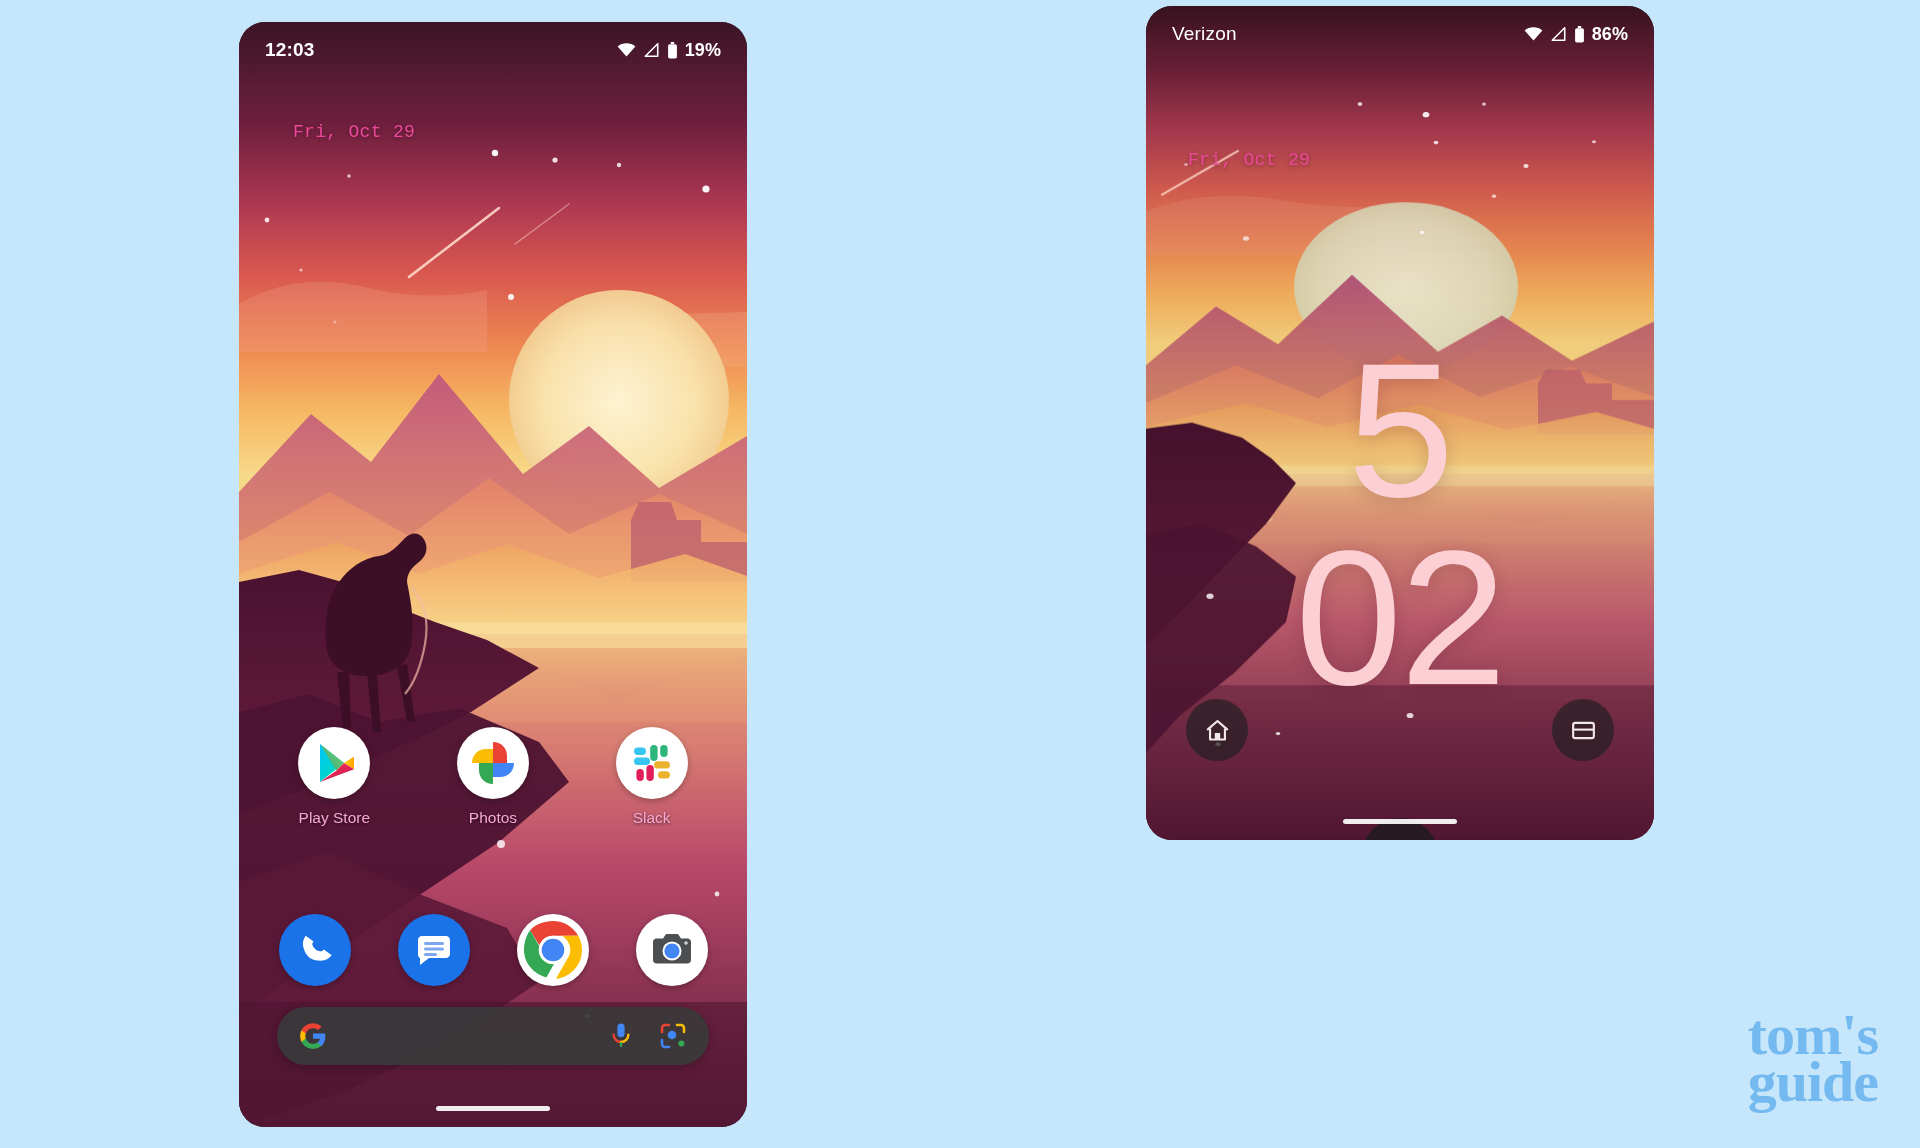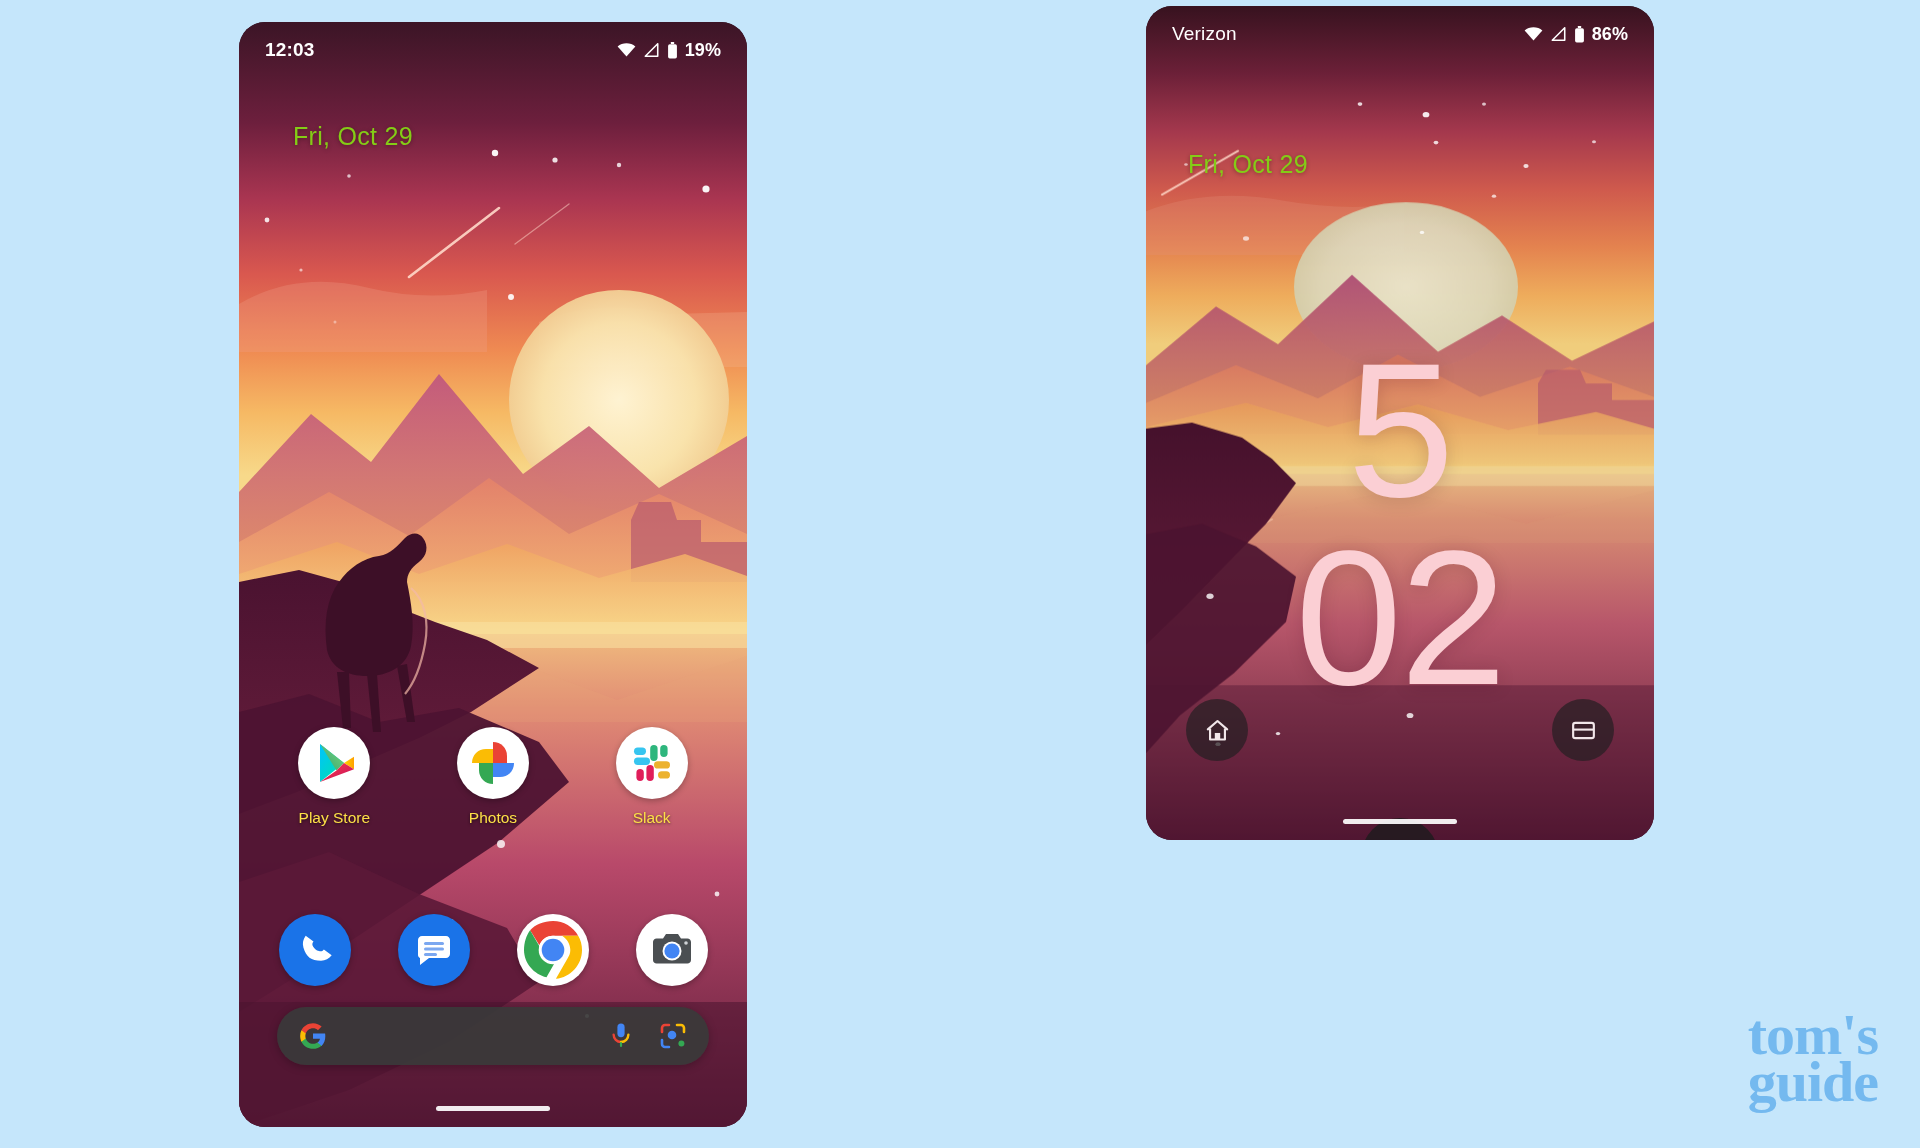--- a/index.html
+++ b/index.html
@@ -35,23 +35,24 @@
   .sb-right{ display:flex; align-items:center; gap:7px; }
   .sb-right .pct{ font-size:18px; font-weight:bold; letter-spacing:.1px; }
 
   .ico-wifi{ width:19px; height:14px; display:block; }
   .ico-sig { width:17px; height:14px; display:block; }
   .ico-batt{ width:11px; height:17px; display:block; }
 
   
   .datewidget{
     position:absolute; z-index:6;
-    color:#84cc16; font-size:25px; font-weight:300;
+    color:#ec4899; font-size:18px; font-weight:300;
     text-shadow:0 1px 4px rgba(0,0,0,.35);
     letter-spacing:.3px;
+    font-family:Liberation Mono, monospace;
   }
   #phone-left  .datewidget{ left:54px; top:100px; }
   #phone-right .datewidget{ left:42px; top:144px; }
 
   
   .lockclock{
     position:absolute; z-index:5; left:0; right:0; top:330px;
     text-align:center; color:#fbcfd4;
     font-family:"Liberation Sans", sans-serif;
     font-weight:300; font-size:192px; line-height:.98;
@@ -93,21 +94,21 @@
   .appcell{ width:104px; text-align:center; }
   .appicon{
     width:72px; height:72px; border-radius:50%;
     margin:0 auto; position:relative; overflow:hidden;
     background:#fff;
     box-shadow:0 2px 6px rgba(0,0,0,.28);
     display:flex; align-items:center; justify-content:center;
   }
   .appicon svg{ width:100%; height:100%; display:block; }
   .applabel{
-    margin-top:10px; font-size:15.5px; color:#fde047;
+    margin-top:10px; font-size:15.5px; color:#f9a8d4;
     text-shadow:0 1px 3px rgba(0,0,0,.6);
     white-space:nowrap;
   }
 
   
   .searchbar{
     position:absolute; z-index:6;
     left:38px; right:38px; bottom:62px; height:58px;
     background:rgba(58,58,58,.92);
     border-radius:30px;

